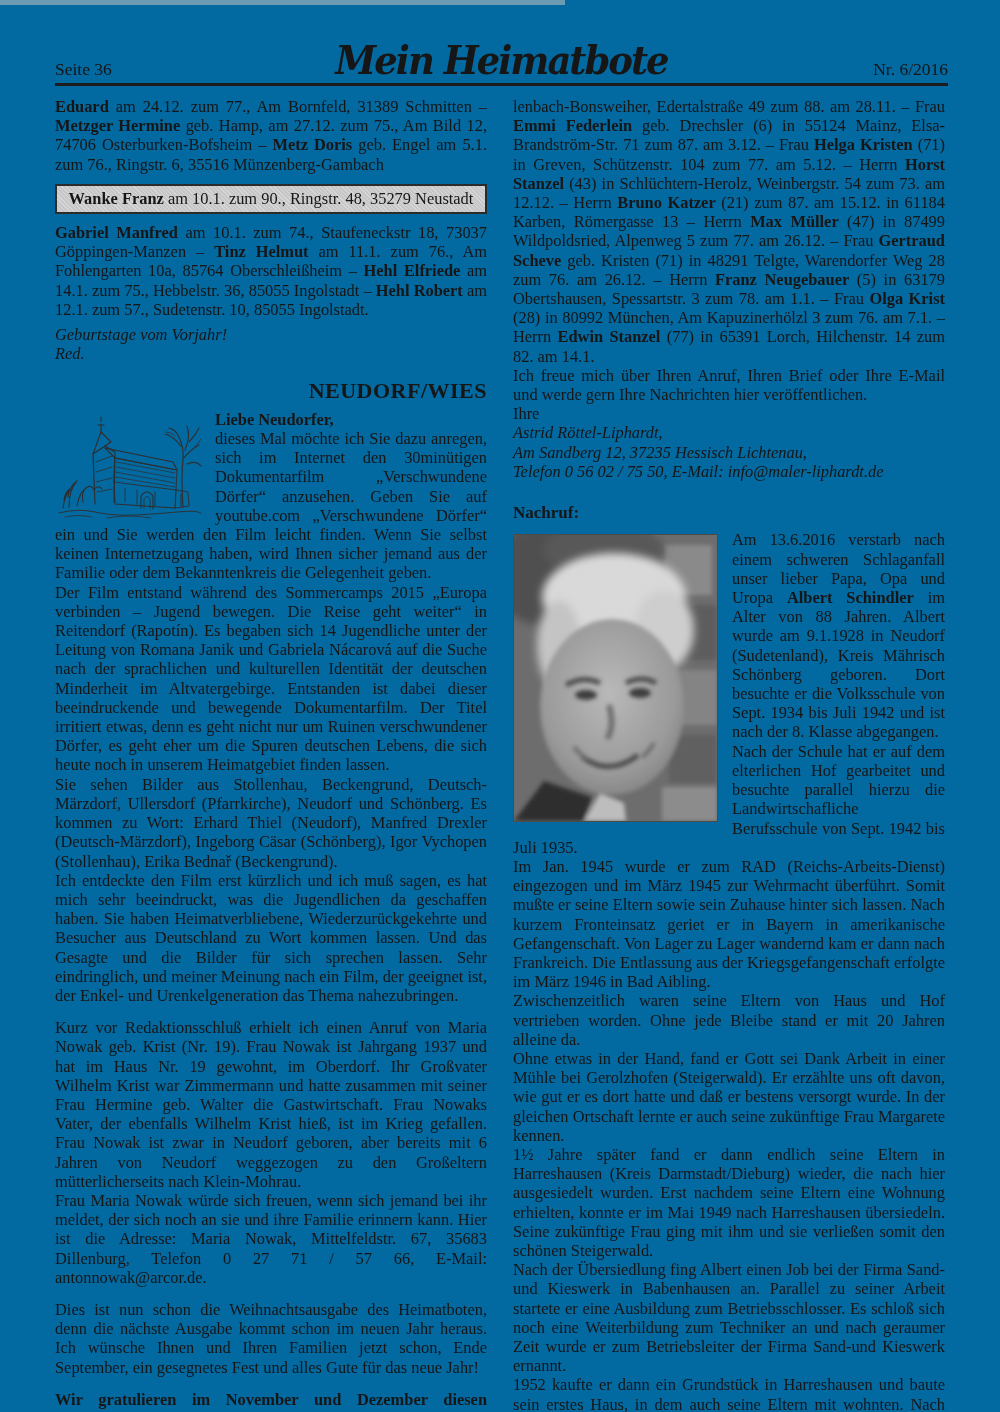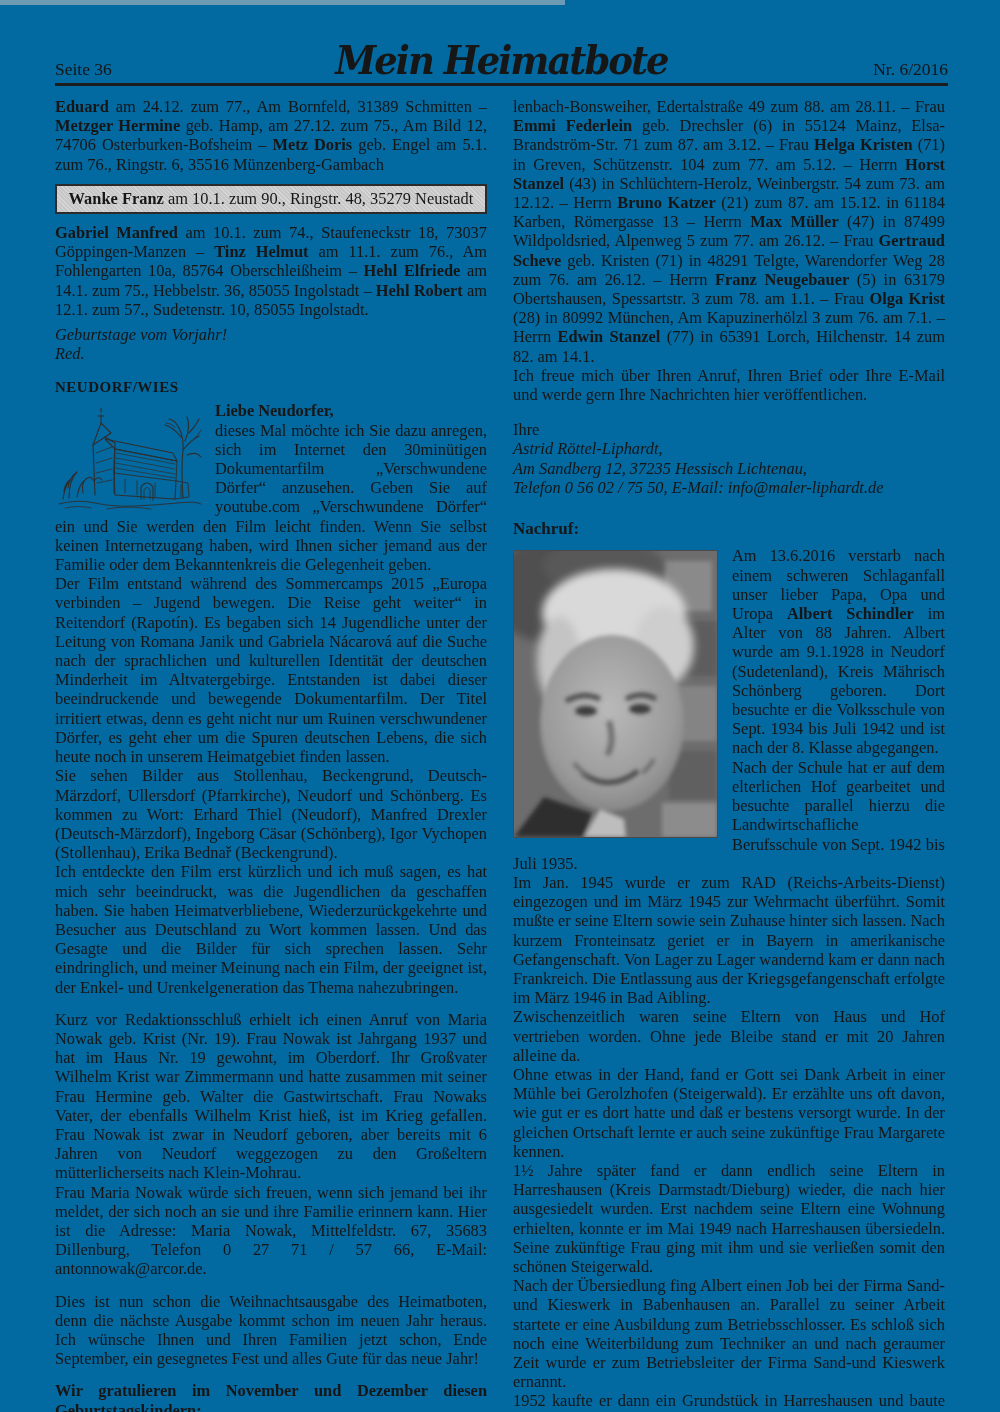--- a/index.html
+++ b/index.html
@@ -41,21 +41,21 @@
     border:2px solid #2b2b2b;
     background:#c7c7c7;
     background-image:repeating-linear-gradient(45deg, rgba(255,255,255,.28) 0 1px, rgba(0,0,0,0) 1px 3px);
     margin:10px 0 9px;
     padding:3px 8px 4px;
   }
   .boxed p{text-align:center;}
   .split-line{display:flex;justify-content:space-between;margin-top:6px;font-size:16.4px;line-height:19.2px;flex-direction:column;}
   .split-line .it{font-style:italic;}
   .sec-head{
-    font-size:15px;font-weight:bold;text-align:left;
+    font-size:22px;font-weight:bold;text-align:right;
     letter-spacing:.5px;margin:15px 0 5px;line-height:1.2;
   }
   .salutation{font-weight:bold;}
   .sketch-wrap{
     float:left;width:150px;height:110px;margin:2px 10px 2px 0;
   }
   .bold-par{font-weight:bold;}
   
   .sig-line{text-align:right;font-style:italic;font-size:16.4px;line-height:19.2px;margin:0;}
   .nachruf-head{font-size:17px;font-weight:bold;margin:22px 0 7px;line-height:1.2;}
@@ -142,21 +142,21 @@
       </div>
 
       <p class="bold-par gap-above">Wir gratulieren im November und Dezember diesen Geburtstagskindern:</p>
       <p>Frau <b>Anni Goebel</b> geb. Schwarzer (34) zum 84. am 19.11. in 60431 Frankfurt/Main, F.-Hayer-Str. 4 – Frau  geb. Kluger (62) in 37284 Waldkappel, Gartenstr. 1 zum 76. am 21.11. – Herr  (44) in 35440 Linden, Schubertstr. 17 zum 78. am 23.11. – Frau  geb. Neugebauer in 69509 Mör-</p>
     </div>
 
     <div class="col">
       <p>lenbach-Bonsweiher, Edertalstraße 49 zum 88. am 28.11. – Frau <b>Emmi Federlein</b> geb. Drechsler (6) in 55124 Mainz, Elsa-Brandström-Str. 71 zum 87. am 3.12. – Frau <b>Helga Kristen</b> (71) in Greven, Schützenstr. 104 zum 77. am 5.12. – Herrn <b>Horst Stanzel</b> (43) in Schlüchtern-Herolz, Weinbergstr. 54 zum 73. am 12.12. – Herrn <b>Bruno Katzer</b> (21) zum 87. am 15.12. in 61184 Karben, Römergasse 13 – Herrn <b>Max Müller</b> (47) in 87499 Wildpoldsried, Alpenweg 5 zum 77. am 26.12. – Frau <b>Gertraud Scheve</b> geb. Kristen (71) in 48291 Telgte, Warendorfer Weg 28 zum 76. am 26.12. – Herrn <b>Franz Neugebauer</b> (5) in 63179 Obertshausen, Spessartstr. 3 zum 78. am 1.1. – Frau <b>Olga Krist</b> (28) in 80992 München, Am Kapuzinerhölzl 3 zum 76. am 7.1. – Herrn <b>Edwin Stanzel</b> (77) in 65391 Lorch, Hilchenstr. 14 zum 82. am 14.1.</p>
       <p>Ich freue mich über Ihren Anruf, Ihren Brief oder Ihre E-Mail und werde gern Ihre Nachrichten hier veröffentlichen.</p>
 
-      <div class="split-line" style="margin-top:16px;">
+      <div class="split-line" style="margin-top:0;">
         <span>Ihre</span>
         <span class="it">Astrid Röttel-Liphardt,</span>
       </div>
       <p class="sig-line">Am Sandberg 12, 37235 Hessisch Lichtenau,</p>
       <p class="sig-line">Telefon 0 56 02 / 75 50, E-Mail: info@maler-liphardt.de</p>
 
       <div class="nachruf-head">Nachruf:</div>
 
       <div>
         <div class="photo-wrap">

